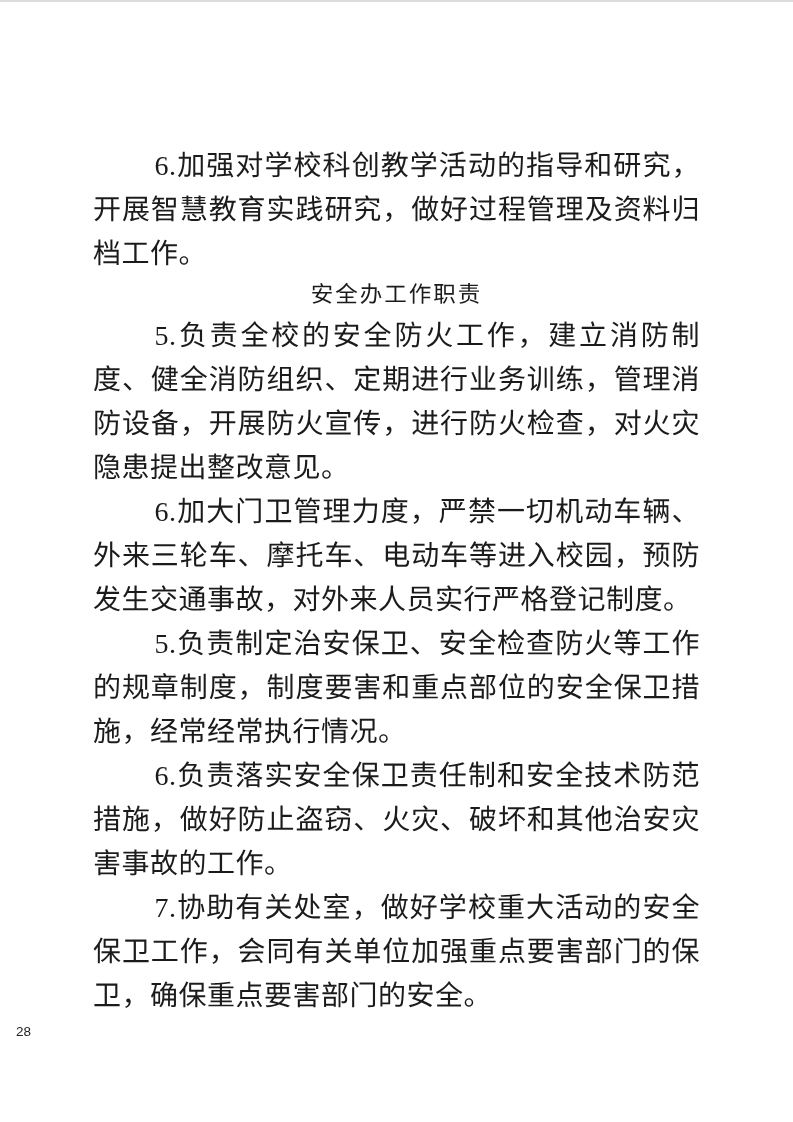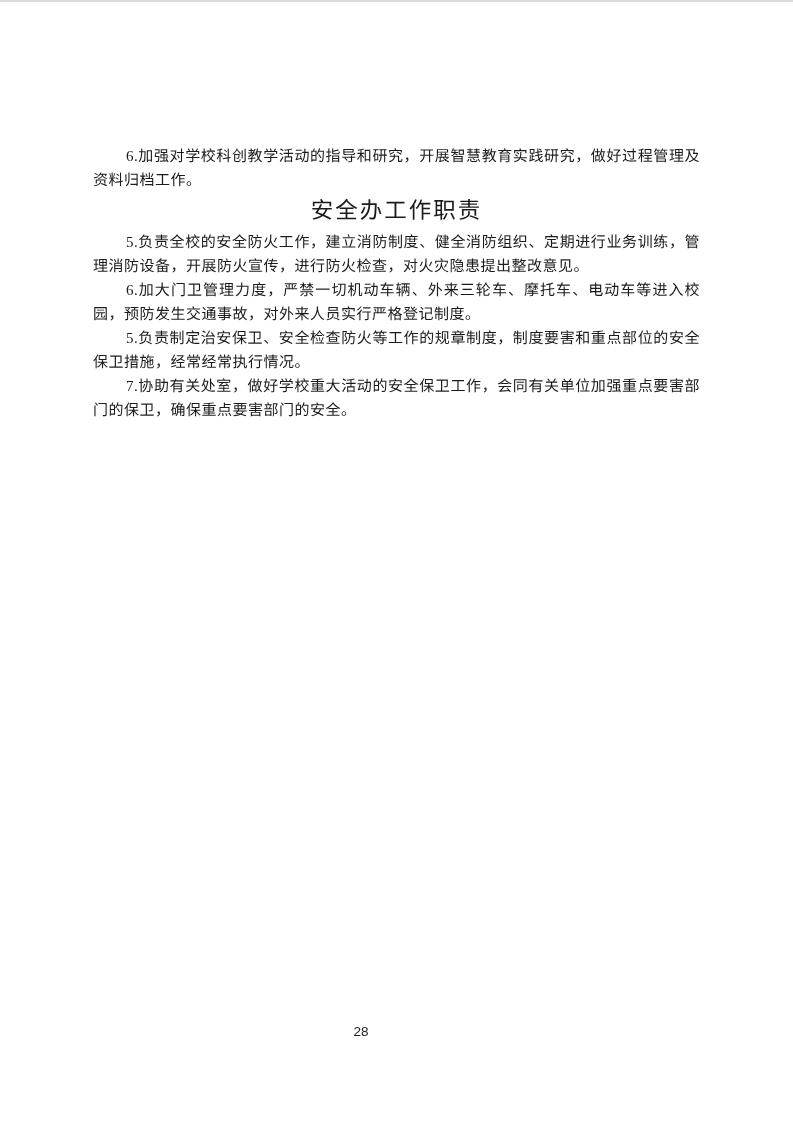--- a/index.html
+++ b/index.html
@@ -27,41 +27,40 @@
     background: #dcdcdc;
   }
   .content {
     position: absolute;
     left: 93px;
     top: 144px;
     width: 607px;
   }
   .para {
     margin: 0;
-    font-size: 15px;
-    line-height: 24px;
+    font-size: 28px;
+    line-height: 44px;
     text-align: justify;
     text-justify: inter-character;
     text-indent: 2.2em;
     letter-spacing: 0.5px;
   }
   .heading {
     margin: 0;
     font-size: 22.5px;
     line-height: 38px;
     font-weight: 400;
     text-align: center;
     letter-spacing: 2px;
   }
   .footer {
     position: absolute;
-    left: 8px;
+    left: 16px;
     top: 1022px;
     width: 706px;
-    text-align: center;
   }
   .page-number {
     font-family: "Liberation Sans", "DejaVu Sans", sans-serif;
     font-size: 13.5px;
     color: #222222;
   }
 </style>
 </head>
 <body>
 
@@ -69,19 +68,20 @@
   <div class="top-edge"></div>
 
   <div class="content">
     <p class="para">6.加强对学校科创教学活动的指导和研究，开展智慧教育实践研究，做好过程管理及资料归档工作。</p>
 
     <h2 class="heading">安全办工作职责</h2>
 
     <p class="para">5.负责全校的安全防火工作，建立消防制度、健全消防组织、定期进行业务训练，管理消防设备，开展防火宣传，进行防火检查，对火灾隐患提出整改意见。</p>
     <p class="para">6.加大门卫管理力度，严禁一切机动车辆、外来三轮车、摩托车、电动车等进入校园，预防发生交通事故，对外来人员实行严格登记制度。</p>
     <p class="para">5.负责制定治安保卫、安全检查防火等工作的规章制度，制度要害和重点部位的安全保卫措施，经常经常执行情况。</p>
+    <p class="para">6.负责落实安全保卫责任制和安全技术防范措施，做好防止盗窃、火灾、破坏和其他治安灾害事故的工作。</p>
     <p class="para">7.协助有关处室，做好学校重大活动的安全保卫工作，会同有关单位加强重点要害部门的保卫，确保重点要害部门的安全。</p>
   </div>
 
   <div class="footer">
     <span class="page-number">28</span>
   </div>
 </div>
 
 </body></html>

